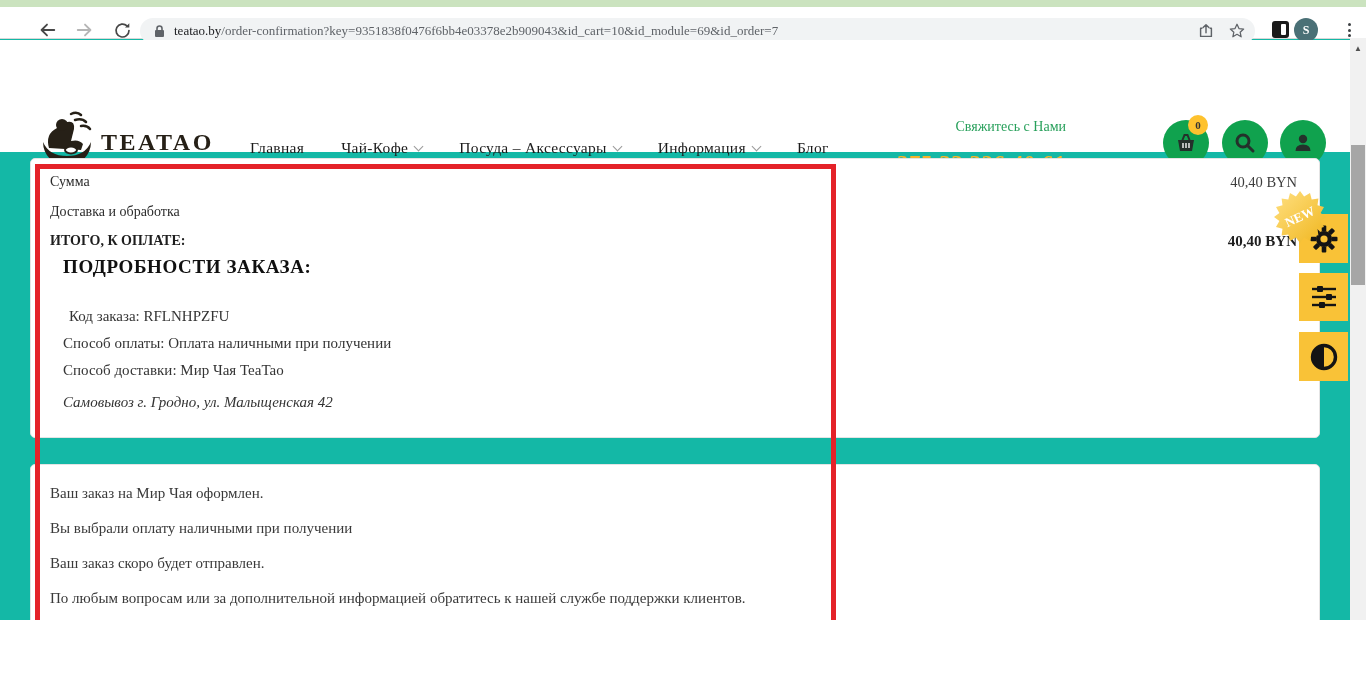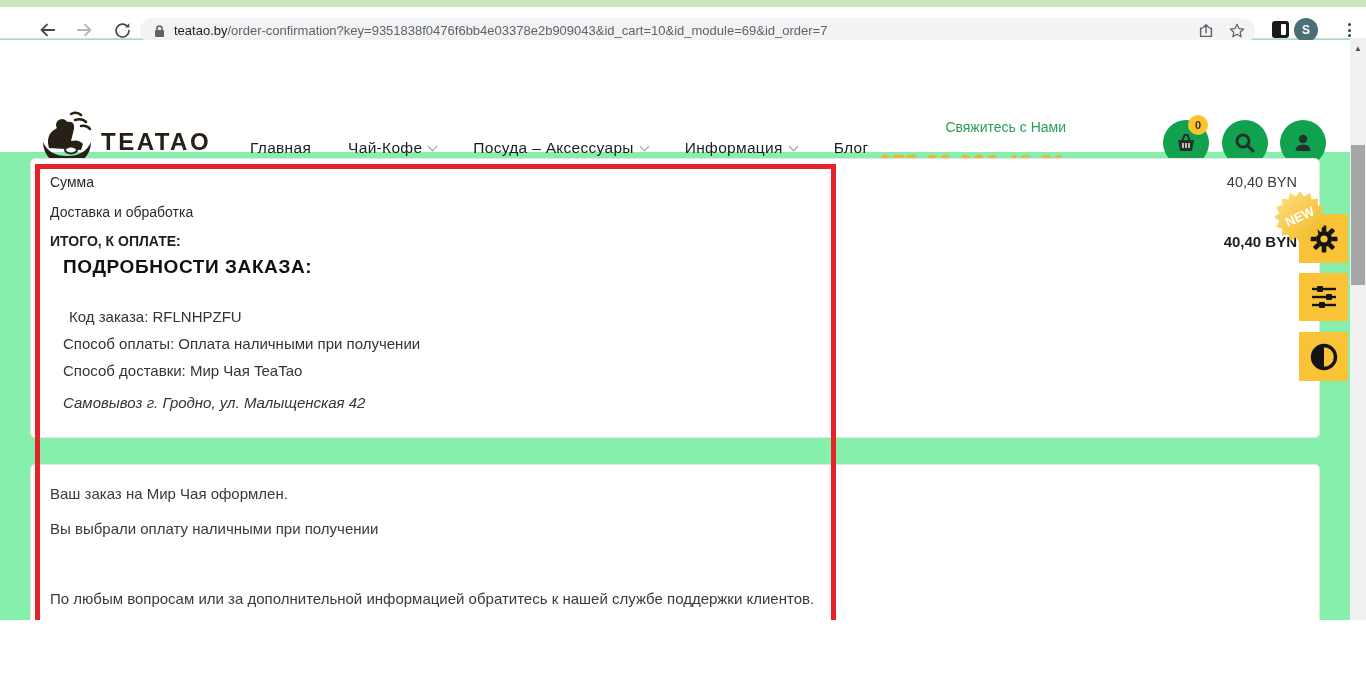--- a/index.html
+++ b/index.html
@@ -1,18 +1,18 @@
 <!DOCTYPE html>
 <html><head>
 <meta charset="utf-8">
 <style>
   * { margin:0; padding:0; box-sizing:border-box; }
   html,body { width:1366px; height:692px; overflow:hidden; }
   body { font-family:"Liberation Sans", sans-serif; background:#fff; }
-  #screen { position:relative; width:1366px; height:620px; background:#86efac; overflow:hidden; }
+  #screen { position:relative; width:1366px; height:620px; background:#14b8a6; overflow:hidden;font-family:Liberation Serif, serif; }
 
   
   .tabstrip { position:absolute; left:0; top:0; width:1366px; height:7px; background:#cbe3bf; }
   .toolbar { position:absolute; left:0; top:7px; width:1366px; height:32px; background:#ffffff; border-bottom:1px solid #d8d8d8; }
   .navbtn { position:absolute; top:12px; width:22px; height:22px; display:flex; align-items:center; justify-content:center; cursor:pointer; }
   .urlpill { position:absolute; left:140px; top:11px; width:1115px; height:26px; background:#f1f3f4; border-radius:13px; display:flex; align-items:center; }
   .lockwrap { position:absolute; left:14px; top:6px; }
   .urltext { position:absolute; left:34px; top:0; height:26px; line-height:26px; font-size:13px; white-space:nowrap; overflow:hidden; max-width:1030px; }
   .urltext .dom { color:#202124; }
   .urltext .path { color:#5f6368; }
@@ -191,20 +191,21 @@
   <div class="t val bold" style="right:69px; top:233px; font-size:15px;">40,40 BYN</div>
   <div class="t details-heading" style="left:63px; top:256px;">ПОДРОБНОСТИ ЗАКАЗА:</div>
   <div class="t detail" style="left:63px; top:308px;margin-left:6px;">Код заказа: RFLNHPZFU</div>
   <div class="t detail" style="left:63px; top:335px;">Способ оплаты: Оплата наличными при получении</div>
   <div class="t detail" style="left:63px; top:362px;">Способ доставки: Мир Чая TeaTao</div>
   <div class="t detail italic" style="left:63px; top:380px;">Самовывоз г. Гродно, ул. Малыщенская 42</div>
 
   <div class="card card2"></div>
   <div class="t confline" style="left:50px; top:485px;">Ваш заказ на Мир Чая оформлен.</div>
   <div class="t confline" style="left:50px; top:520px;">Вы выбрали оплату наличными при получении</div>
+  <div class="t confline" style="left:50px; top:555px;">Ваш заказ скоро будет отправлен.</div>
   <div class="t confline" style="left:50px; top:590px;">По любым вопросам или за дополнительной информацией обратитесь к нашей службе поддержки клиентов.</div>
 
   <div class="annotation"></div>
 
   <div class="sidebtn sb-gear">
     <svg width="30" height="30" viewBox="0 0 30 30">
       <g fill="#141414">
         <circle cx="15" cy="15" r="8"></circle>
         <g>
           <rect x="12.7" y="1.5" width="4.6" height="6" rx="1"></rect>

